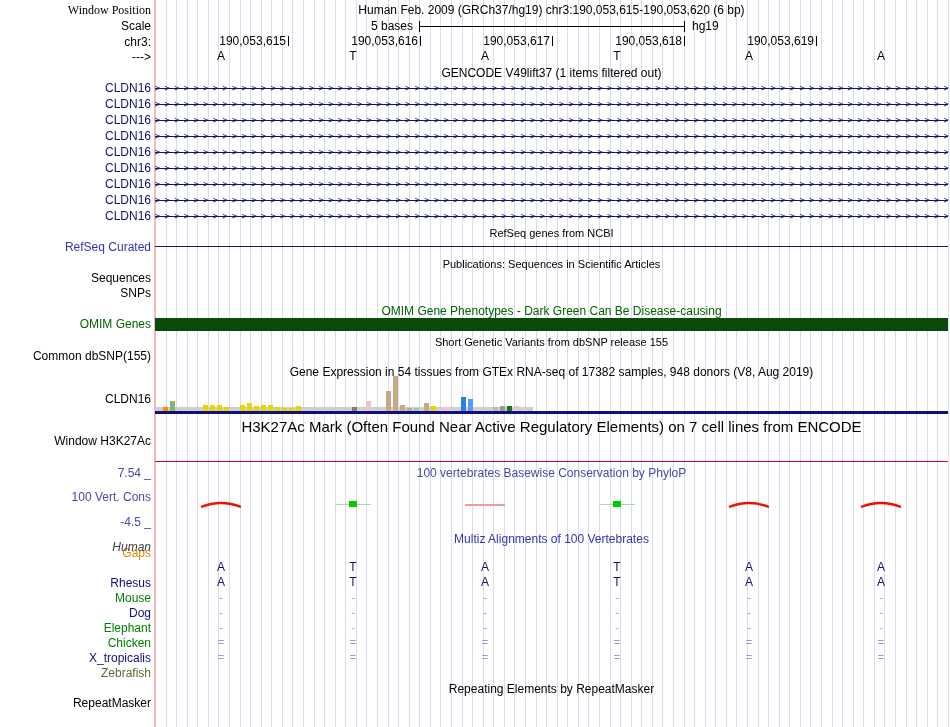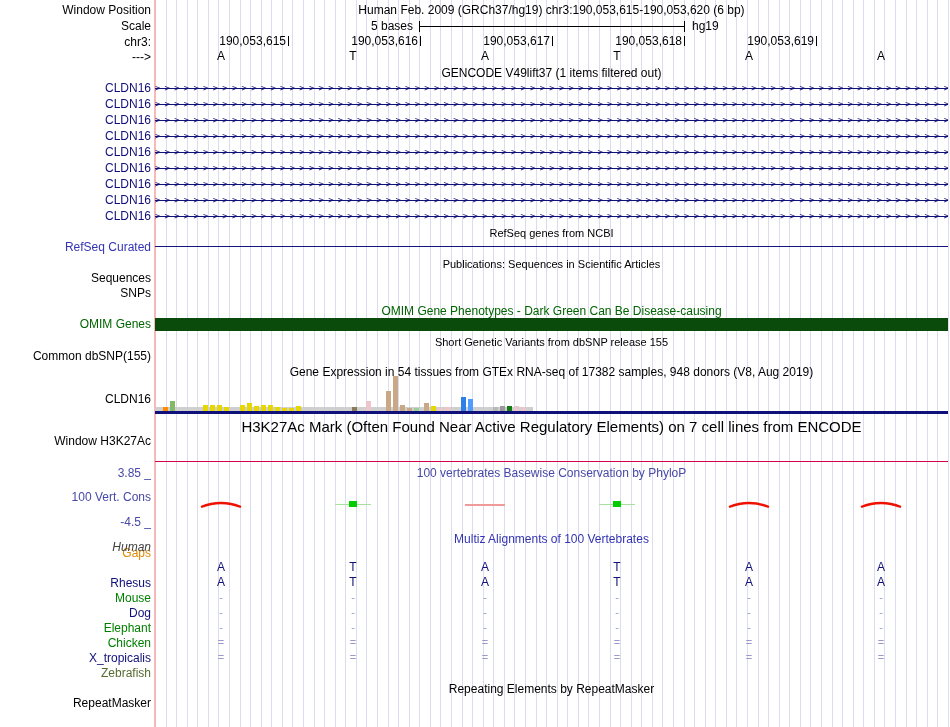--- a/index.html
+++ b/index.html
@@ -97,21 +97,21 @@
       <div class="gridline" style="left: 884.3px;"></div>
       <div class="gridline" style="left: 894.9px;"></div>
       <div class="gridline" style="left: 905.5px;"></div>
       <div class="gridline" style="left: 916px;"></div>
       <div class="gridline" style="left: 926.6px;"></div>
       <div class="gridline" style="left: 937.2px;"></div>
       <div class="gridline" style="left: 947.8px;"></div>
     </div>
   <div class="leftedge" style="left:154px;"></div>
 
-  <div class="lbl" style="top:3px;">Window Position</div>
+  <div class="lbl" style="top:3px;font-family:Liberation Serif, serif;">Window Position</div>
   <div class="ctitle" style="top:3px;">Human Feb. 2009 (GRCh37/hg19)   chr3:190,053,615-190,053,620 (6 bp)</div>
 
   <div class="lbl" style="top:19px;padding-left:26px;">Scale</div>
   <div class="abs" style="top:19px;left:300px;width:113px;text-align:right;">5 bases</div>
   <div class="abs" style="top:26px;left:419px;width:266px;height:1px;background:#000;"></div>
   <div class="tickv" style="top:21px;height:11px;left:419px;"></div>
   <div class="tickv" style="top:21px;height:11px;left:684px;"></div>
   <div class="abs" style="top:19px;left:692px;">hg19</div>
 
   <div class="lbl" style="top:35px;">chr3:</div>
@@ -147,21 +147,21 @@
     <div class="ctitle" style="top: 466px; color: rgb(72, 72, 168); font-size: 12px;">100 vertebrates Basewise Conservation by PhyloP</div>
     <div class="ctitle" style="top: 532px; color: rgb(51, 51, 180); font-size: 12px;">Multiz Alignments of 100 Vertebrates</div>
     <div class="ctitle" style="top: 682px; color: rgb(0, 0, 0); font-size: 12px;">Repeating Elements by RepeatMasker</div>
     <div class="lbl" style="top: 240px; color: rgb(51, 51, 180);">RefSeq Curated</div>
     <div class="lbl" style="top: 271px; color: rgb(0, 0, 0);">Sequences</div>
     <div class="lbl" style="top: 286px; color: rgb(0, 0, 0);">SNPs</div>
     <div class="lbl" style="top: 317px; color: rgb(0, 100, 0); padding-left: 34px;">OMIM Genes</div>
     <div class="lbl" style="top: 349px; color: rgb(0, 0, 0);">Common dbSNP(155)</div>
     <div class="lbl" style="top: 392px; color: rgb(0, 0, 0);">CLDN16</div>
     <div class="lbl" style="top: 434px; color: rgb(0, 0, 0);">Window H3K27Ac</div>
-    <div class="lbl" style="top: 466px; color: rgb(72, 72, 168);">3.85 _</div>
+    <div class="lbl" style="top: 466px; color: rgb(72, 72, 168);">7.54 _</div>
     <div class="lbl" style="top: 490px; color: rgb(72, 72, 168);">100 Vert. Cons</div>
     <div class="lbl" style="top: 515px; color: rgb(72, 72, 168);">-4.5 _</div>
     <div class="lbl" style="top: 546px; color: rgb(224, 136, 0);">Gaps</div>
     <div class="lbl" style="top: 696px; color: rgb(0, 0, 0);">RepeatMasker</div>
     <div class="lbl" style="top: 81px; color: rgb(16, 16, 122);">CLDN16</div>
     <div class="gene-line" style="top: 88px; left: 155px; width: 793px;"></div>
     <div class="gene-arrows" style="top: 84px; left: 155px; width: 793px;">&gt;&gt;&gt;&gt;&gt;&gt;&gt;&gt;&gt;&gt;&gt;&gt;&gt;&gt;&gt;&gt;&gt;&gt;&gt;&gt;&gt;&gt;&gt;&gt;&gt;&gt;&gt;&gt;&gt;&gt;&gt;&gt;&gt;&gt;&gt;&gt;&gt;&gt;&gt;&gt;&gt;&gt;&gt;&gt;&gt;&gt;&gt;&gt;&gt;&gt;&gt;&gt;&gt;&gt;&gt;&gt;&gt;&gt;&gt;&gt;&gt;&gt;&gt;&gt;&gt;&gt;&gt;&gt;&gt;&gt;&gt;&gt;&gt;&gt;&gt;&gt;&gt;&gt;&gt;&gt;&gt;&gt;&gt;&gt;&gt;&gt;</div>
     <div class="lbl" style="top: 97px; color: rgb(16, 16, 122);">CLDN16</div>
     <div class="gene-line" style="top: 104px; left: 155px; width: 793px;"></div>
     <div class="gene-arrows" style="top: 100px; left: 155px; width: 793px;">&gt;&gt;&gt;&gt;&gt;&gt;&gt;&gt;&gt;&gt;&gt;&gt;&gt;&gt;&gt;&gt;&gt;&gt;&gt;&gt;&gt;&gt;&gt;&gt;&gt;&gt;&gt;&gt;&gt;&gt;&gt;&gt;&gt;&gt;&gt;&gt;&gt;&gt;&gt;&gt;&gt;&gt;&gt;&gt;&gt;&gt;&gt;&gt;&gt;&gt;&gt;&gt;&gt;&gt;&gt;&gt;&gt;&gt;&gt;&gt;&gt;&gt;&gt;&gt;&gt;&gt;&gt;&gt;&gt;&gt;&gt;&gt;&gt;&gt;&gt;&gt;&gt;&gt;&gt;&gt;&gt;&gt;&gt;&gt;&gt;&gt;</div>

